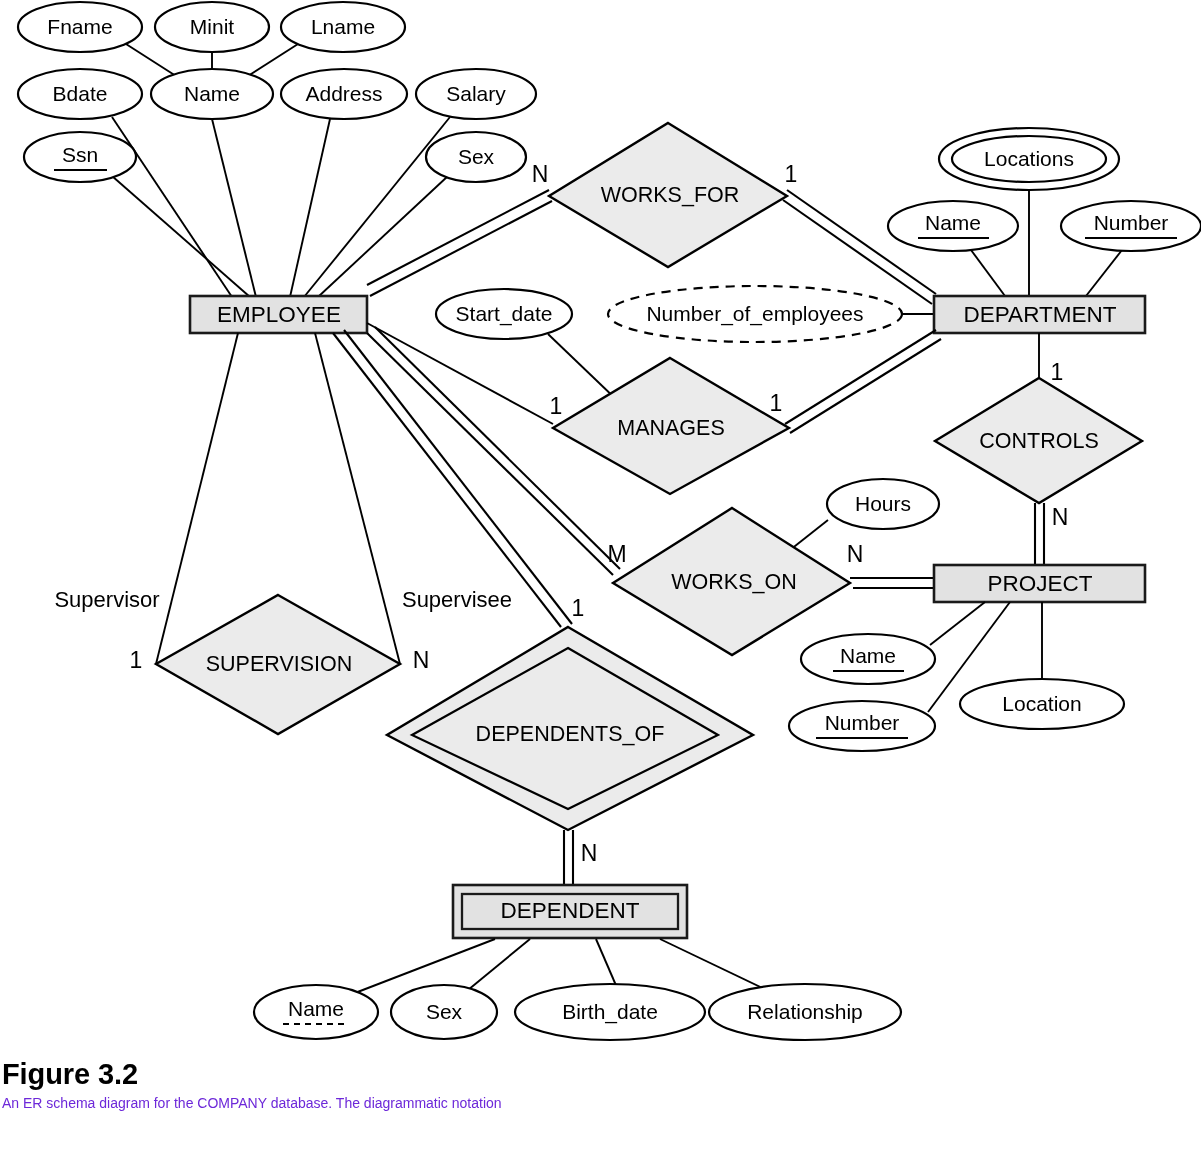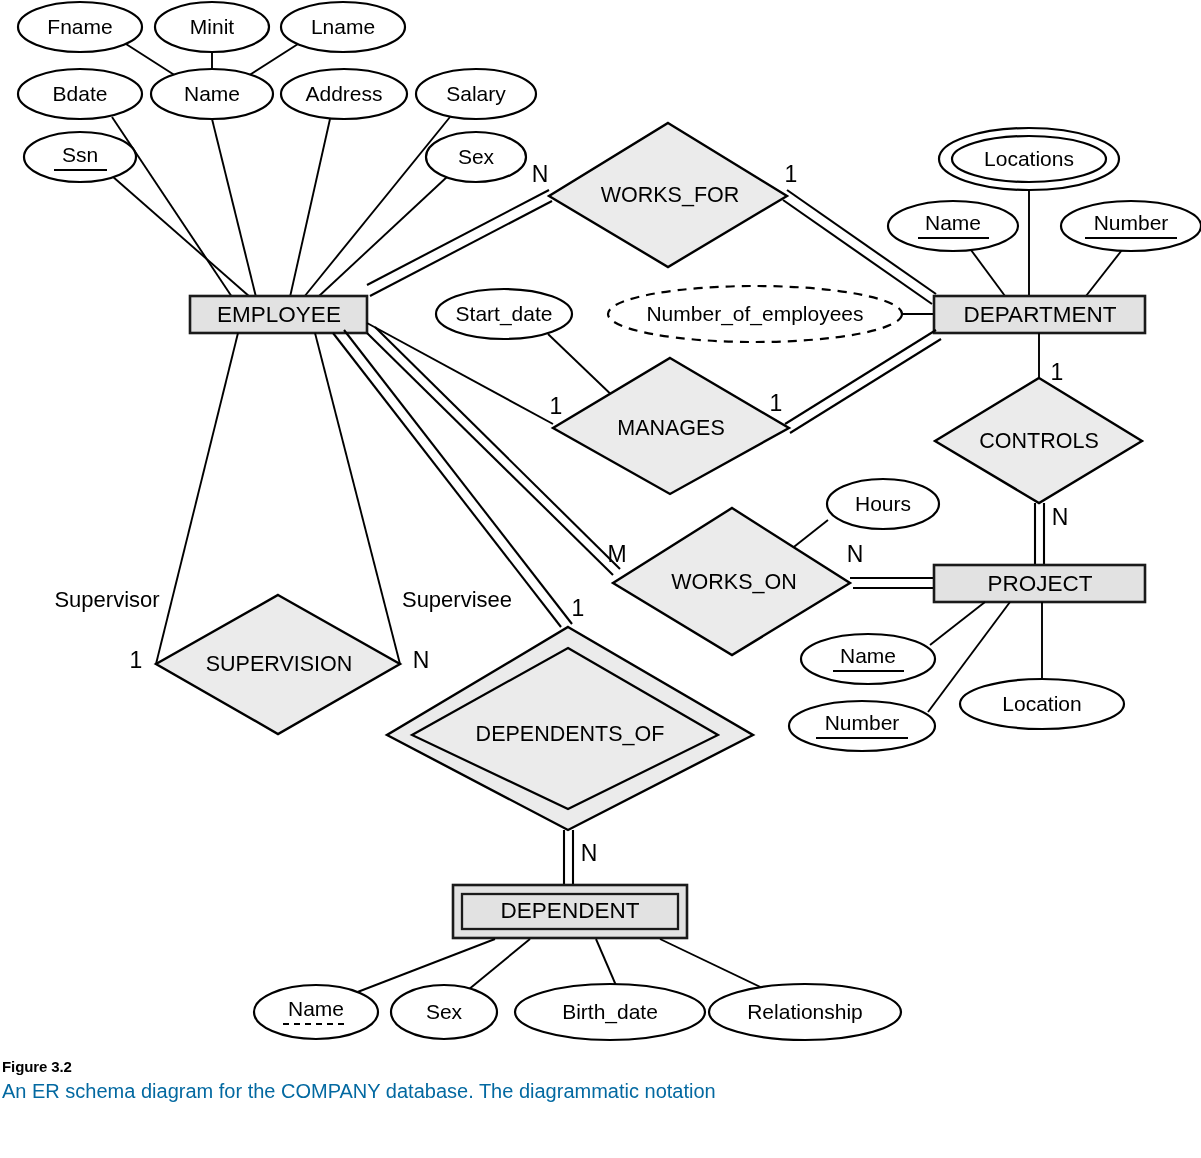--- a/index.html
+++ b/index.html
@@ -108,29 +108,29 @@
     stroke-width: 2.1;
     stroke-dasharray: 6 5;
   }
   .caption {
     position: absolute;
     left: 2px;
     top: 1058px;
     width: 900px;
   }
   .caption-title {
-    font-size: 15px;
+    font-size: 29px;
     font-weight: bold;
     color: #000000;
     margin: 0 0 3px 0;
     letter-spacing: -0.1px;
   }
   .caption-body {
-    font-size: 20px;
-    color: #0369a1;
+    font-size: 14px;
+    color: #6d28d9;
     line-height: 1.32;
     margin: 0;
   }
 </style>
 </head>
 <body>
 
 <div id="page">
 
   <svg id="er-svg" viewBox="0 0 1201 1158">

